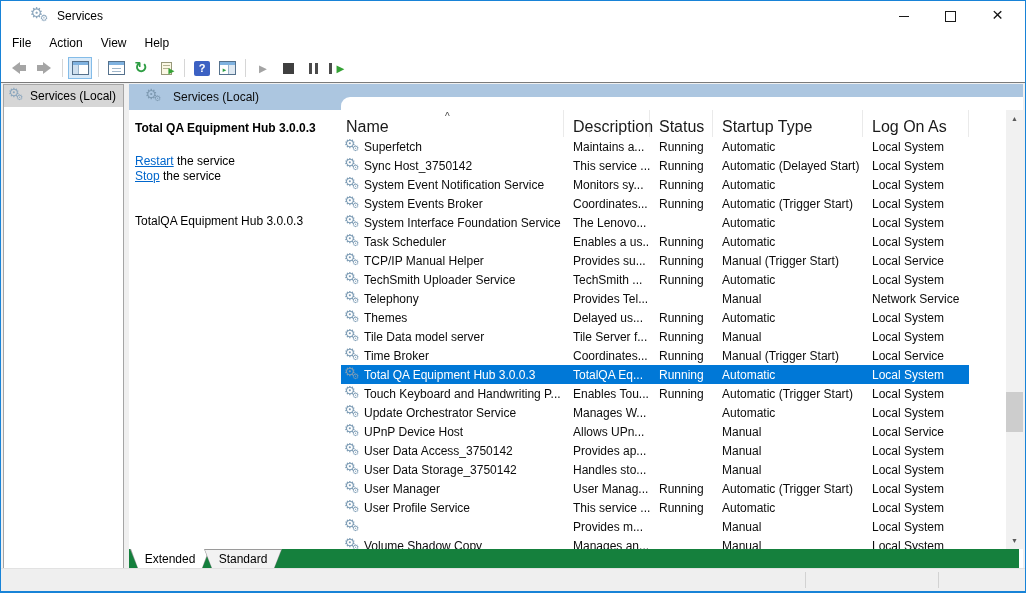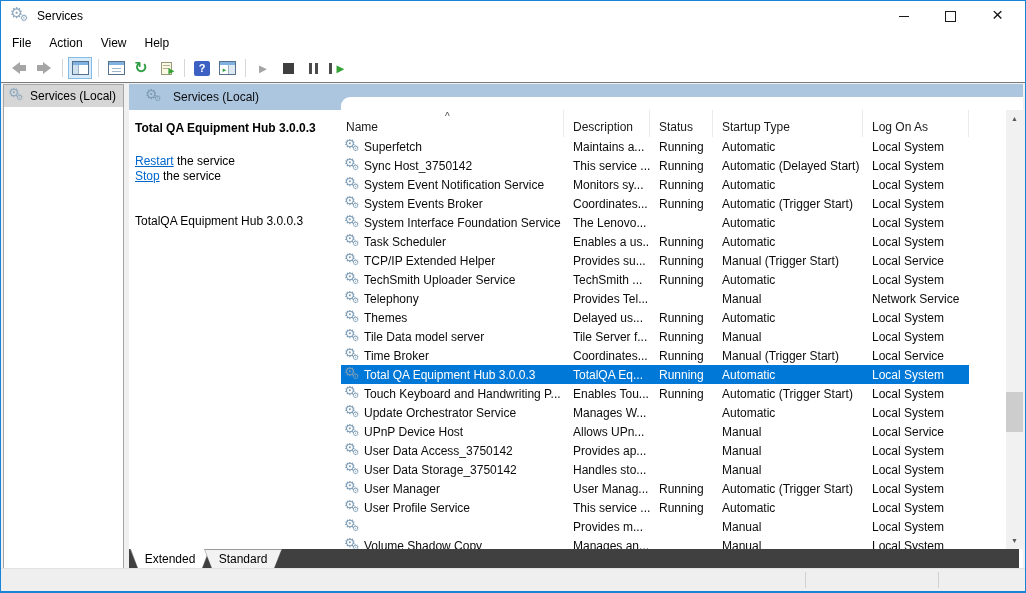--- a/index.html
+++ b/index.html
@@ -1,19 +1,19 @@
 <!DOCTYPE html>
 <html><head>
 <meta charset="utf-8">
 <style>
   html,body{margin:0;padding:0;background:#e8e8e8;font-family:"Liberation Sans","DejaVu Sans",sans-serif;}
   .window{position:relative;width:1024px;height:590px;border:1px solid #1883d7;border-bottom-width:2px;background:#fff;overflow:hidden;}
 
   
-  .titlebar{position:absolute;top:0;left:0;right:4px;height:30px;display:flex;align-items:center;background:#fff;}
+  .titlebar{position:absolute;top:0;left:0;right:4px;height:30px;display:flex;align-items:center;background:#fff;padding-left:20px;}
   .svc-icon{position:relative;width:20px;height:18px;flex-shrink:0;}
   .svc-icon .gear-main::before{content:"⚙";position:absolute;left:0;top:-3px;font-size:15px;color:#8ba6bd;}
   .svc-icon .gear-small::before{content:"⚙";position:absolute;left:10px;top:6px;font-size:9px;color:#8ba6bd;}
   .app-icon{margin-left:9px;}
   .title-text{font-size:12px;color:#000;margin-left:7px;}
   .win-controls{margin-left:auto;display:flex;height:100%;}
   .win-btn{width:47px;height:100%;display:flex;align-items:center;justify-content:center;}
   .glyph-min{width:10px;height:1px;background:#1a1a1a;}
   .glyph-max{width:9px;height:9px;border:1px solid #1a1a1a;}
   .glyph-close::before{content:"×";font-size:19px;line-height:14px;color:#111;font-weight:400;}
@@ -69,21 +69,21 @@
   .hdr-title{margin-left:8px;color:#0c0c0c;}
 
   .detail-pane{position:absolute;top:26px;left:0;width:212px;bottom:20px;background:#fff;font-size:12px;padding:11px 4px 0 6px;box-sizing:border-box;}
   .detail-title{font-weight:bold;white-space:nowrap;}
   .detail-links{margin-top:19px;line-height:15px;}
   .link{color:#0066cc;text-decoration:underline;}
   .detail-desc{margin-top:29px;line-height:16px;}
 
   .list-panel{position:absolute;top:13px;left:212px;right:0;bottom:20px;background:#fff;border-top-left-radius:9px;overflow:hidden;}
   .list-inner{position:absolute;top:13px;left:0;right:17px;bottom:0;overflow:hidden;}
-  .list-header{height:27px;display:flex;position:relative;font-size:12px;color:#1a1a1a;}
+  .list-header{height:27px;display:flex;position:relative;font-size:16px;color:#1a1a1a;}
   .hcell{display:flex;align-items:center;padding-top:7px;padding-left:9px;box-sizing:border-box;border-right:1px solid #eaeaea;flex-shrink:0;}
   .hc-name{width:223px;padding-left:5px;}
   .hc-desc{width:86px;}
   .hc-status{width:63px;}
   .hc-startup{width:150px;}
   .hc-logon{width:106px;}
   .sort-caret{position:absolute;top:1px;left:104px;font-size:10px;color:#444;}
   .sort-caret::before{content:"^";}
 
   .srow{height:19px;display:flex;align-items:center;width:628px;font-size:12px;color:#0c0c0c;}
@@ -98,21 +98,21 @@
   .c-startup{width:150px;padding-left:9px;}
   .c-logon{width:106px;padding-left:9px;}
 
   .scrollbar{position:absolute;top:13px;right:0;bottom:0;width:17px;background:#f1f1f1;}
   .sb-btn{height:17px;display:flex;align-items:center;justify-content:center;color:#5a5a5a;font-size:7px;}
   .sb-up::before{content:"▲";}
   .sb-down{position:absolute;bottom:0;left:0;right:0;}
   .sb-down::before{content:"▼";}
   .sb-thumb{position:absolute;left:0;right:0;top:282px;height:40px;background:#cdcdcd;}
 
-  .tabs-row{position:absolute;left:0;right:4px;bottom:0;height:20px;background:#404040;display:flex;align-items:center;}
+  .tabs-row{position:absolute;left:0;right:4px;bottom:0;height:20px;background:#15803d;display:flex;align-items:center;}
   .tab{position:relative;height:20px;clip-path:polygon(0 0,100% 0,calc(100% - 8px) 100%,8px 100%);background:#9a9a9a;}
   .tab-ext{width:80px;margin-left:1px;}
   .tab-std{width:78px;margin-left:-6px;}
   .tab-in{position:absolute;left:1px;right:1px;bottom:1px;top:1px;clip-path:polygon(0 0,100% 0,calc(100% - 7px) 100%,7px 100%);display:flex;align-items:center;justify-content:center;font-size:12px;color:#000;}
   .tab.active .tab-in{top:0;background:#fff;}
   .tab:not(.active) .tab-in{background:#f2f2f2;}
 
   
   .statusbar{position:absolute;left:0;right:0;bottom:0;height:22px;background:#efefef;border-top:1px solid #e2e2e2;}
   .sb-div{position:absolute;top:3px;bottom:3px;width:1px;background:#d2d2d2;}
@@ -308,21 +308,21 @@
       <span class="cell" style="width:200px">Task Scheduler</span>
     </div>
     <div class="cell c-desc">Enables a us...</div>
     <div class="cell c-status">Running</div>
     <div class="cell c-startup">Automatic</div>
     <div class="cell c-logon">Local System</div>
   </div>
               <div class="srow">
     <div class="cell c-name">
       <span class="row-gear"><span class="gear-main"></span><span class="gear-small"></span></span>
-      <span class="cell" style="width:200px">TCP/IP Extended Helper</span>
+      <span class="cell" style="width:200px">TCP/IP Manual Helper</span>
     </div>
     <div class="cell c-desc">Provides su...</div>
     <div class="cell c-status">Running</div>
     <div class="cell c-startup">Manual (Trigger Start)</div>
     <div class="cell c-logon">Local Service</div>
   </div>
               <div class="srow">
     <div class="cell c-name">
       <span class="row-gear"><span class="gear-main"></span><span class="gear-small"></span></span>
       <span class="cell" style="width:200px">TechSmith Uploader Service</span>

